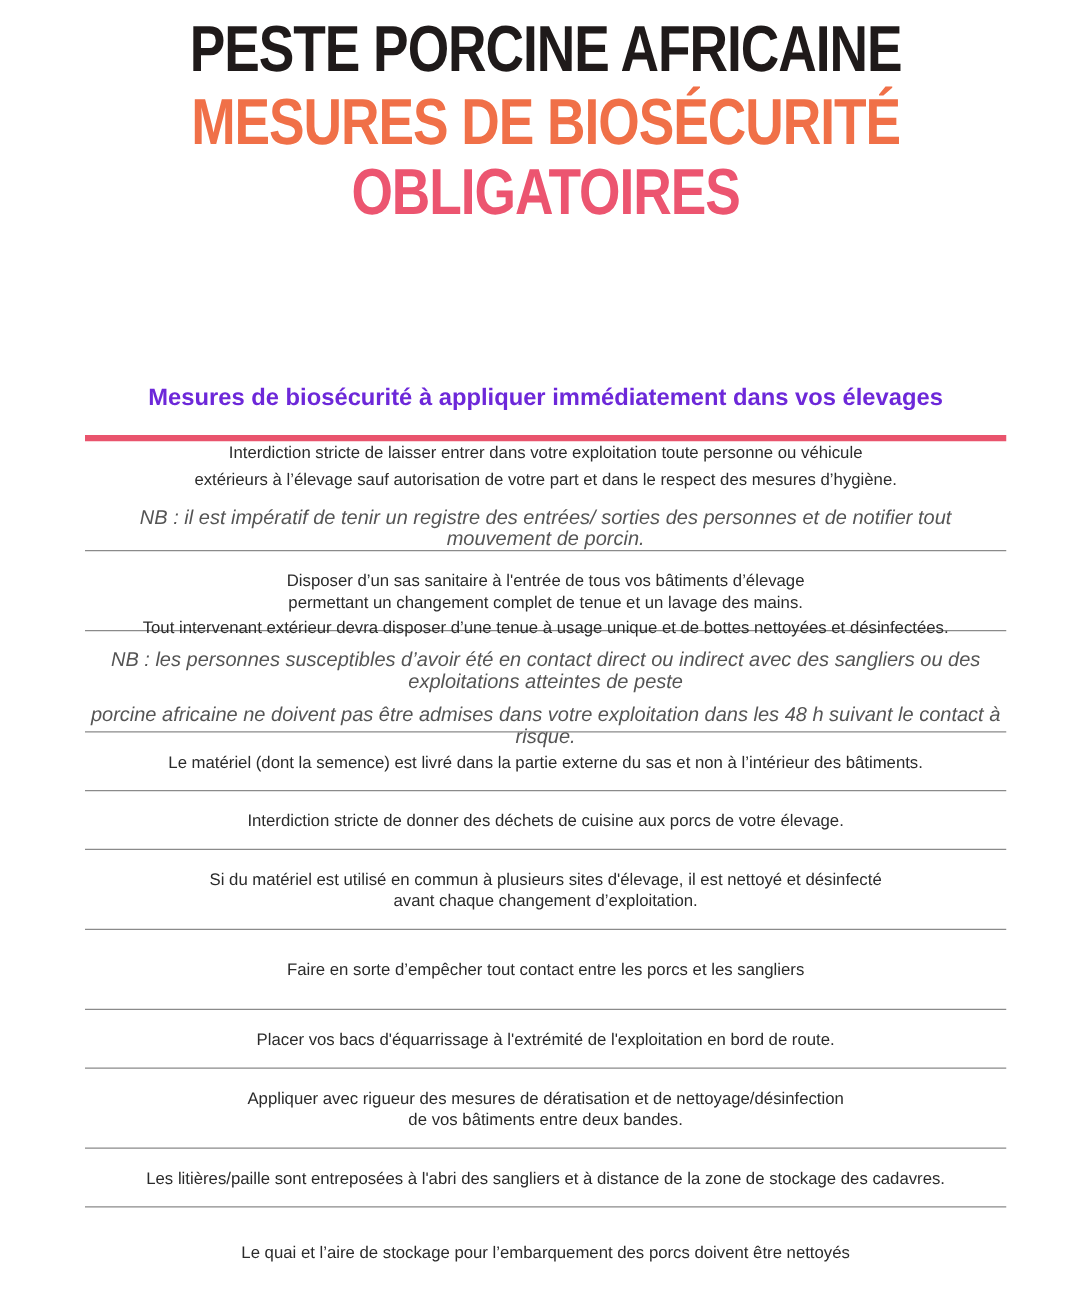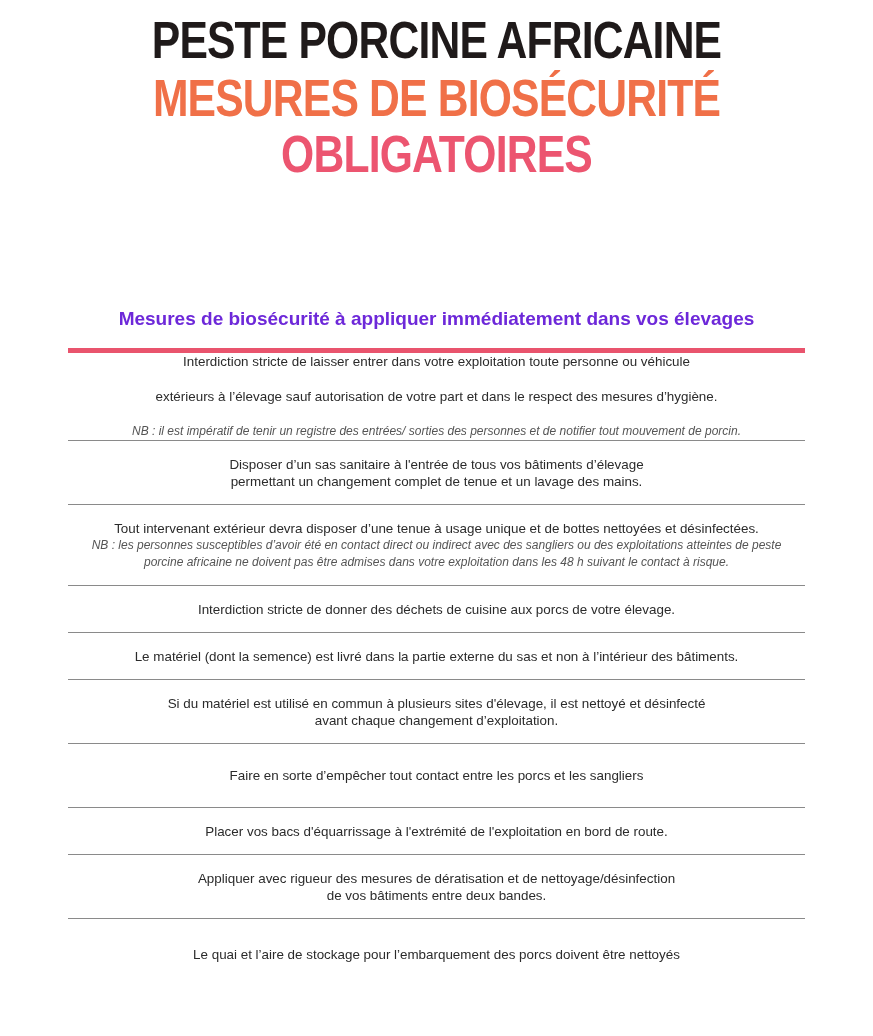--- a/index.html
+++ b/index.html
@@ -12,21 +12,21 @@
     .t2 { top: 68px; font-size: 52px; color: #f07048; transform: scaleX(0.82); }
     .t3 { top: 124px; font-size: 52px; color: #ec5570; transform: scaleX(0.82); }
     .subtitle { position: absolute; top: 308px; left: 0; width: 873px; text-align: center;
                 font-size: 19px; font-weight: bold; color: #6d28d9; }
     .pink-bar { position: absolute; top: 348px; left: 68px; width: 737px; height: 5px; background: #e9546d; }
     .rows { position: absolute; top: 353px; left: 68px; width: 737px; }
     .row { border-bottom: 1px solid #8a8a8a; text-align: center; display: flex; flex-direction: column;
            justify-content: center; box-sizing: border-box; }
     .row:last-child { border-bottom: none; }
     .main { font-size: 13.4px; line-height: 17px; color: #2b2b2b; }
-    .nb { font-size: 12px; line-height: 17px; font-style: italic; color: #555; }
+    .nb { font-size: 16px; line-height: 17px; font-style: italic; color: #555; margin-top: 10px; }
   </style>
 </head>
 <body>
 
 <div class="title t1">PESTE PORCINE AFRICAINE</div>
 <div class="title t2">MESURES DE BIOSÉCURITÉ</div>
 <div class="title t3">OBLIGATOIRES</div>
 
 <div class="subtitle">Mesures de biosécurité à appliquer immédiatement dans vos élevages</div>
 <div class="pink-bar"></div>
@@ -40,35 +40,38 @@
     <div class="row" style="height: 64px;">
       <div class="main">Disposer d’un sas sanitaire à l'entrée de tous vos bâtiments d’élevage</div>
       <div class="main">permettant un changement complet de tenue et un lavage des mains.</div>
     </div>
     <div class="row" style="height: 81px;">
       <div class="main">Tout intervenant extérieur devra disposer d’une tenue à usage unique et de bottes nettoyées et désinfectées.</div>
       <div class="nb">NB : les personnes susceptibles d’avoir été en contact direct ou indirect avec des sangliers ou des exploitations atteintes de peste</div>
       <div class="nb">porcine africaine ne doivent pas être admises dans votre exploitation dans les 48 h suivant le contact à risque.</div>
     </div>
     <div class="row" style="height: 47px;">
-      <div class="main">Interdiction stricte de donner des déchets de cuisine aux porcs de votre élevage.</div>
+      <div class="main">Le matériel (dont la semence) est livré dans la partie externe du sas et non à l’intérieur des bâtiments.</div>
     </div>
     <div class="row" style="height: 47px;">
-      <div class="main">Le matériel (dont la semence) est livré dans la partie externe du sas et non à l’intérieur des bâtiments.</div>
+      <div class="main">Interdiction stricte de donner des déchets de cuisine aux porcs de votre élevage.</div>
     </div>
     <div class="row" style="height: 64px; justify-content: center;">
       <div class="main">Si du matériel est utilisé en commun à plusieurs sites d'élevage, il est nettoyé et désinfecté</div>
       <div class="main">avant chaque changement d’exploitation.</div>
     </div>
     <div class="row" style="height: 64px;">
       <div class="main">Faire en sorte d’empêcher tout contact entre les porcs et les sangliers</div>
     </div>
     <div class="row" style="height: 47px;">
       <div class="main">Placer vos bacs d'équarrissage à l'extrémité de l'exploitation en bord de route.</div>
     </div>
     <div class="row" style="height: 64px;">
       <div class="main">Appliquer avec rigueur des mesures de dératisation et de nettoyage/désinfection</div>
       <div class="main">de vos bâtiments entre deux bandes.</div>
     </div>
+    <div class="row" style="height: 47px;">
+      <div class="main">Les litières/paille sont entreposées à l'abri des sangliers et à distance de la zone de stockage des cadavres.</div>
+    </div>
     <div class="row" style="height: 70px; gap: 36px;">
       <div class="main">Le quai et l’aire de stockage pour l’embarquement des porcs doivent être nettoyés</div>
     </div>
   </div>
 
 </body></html>

